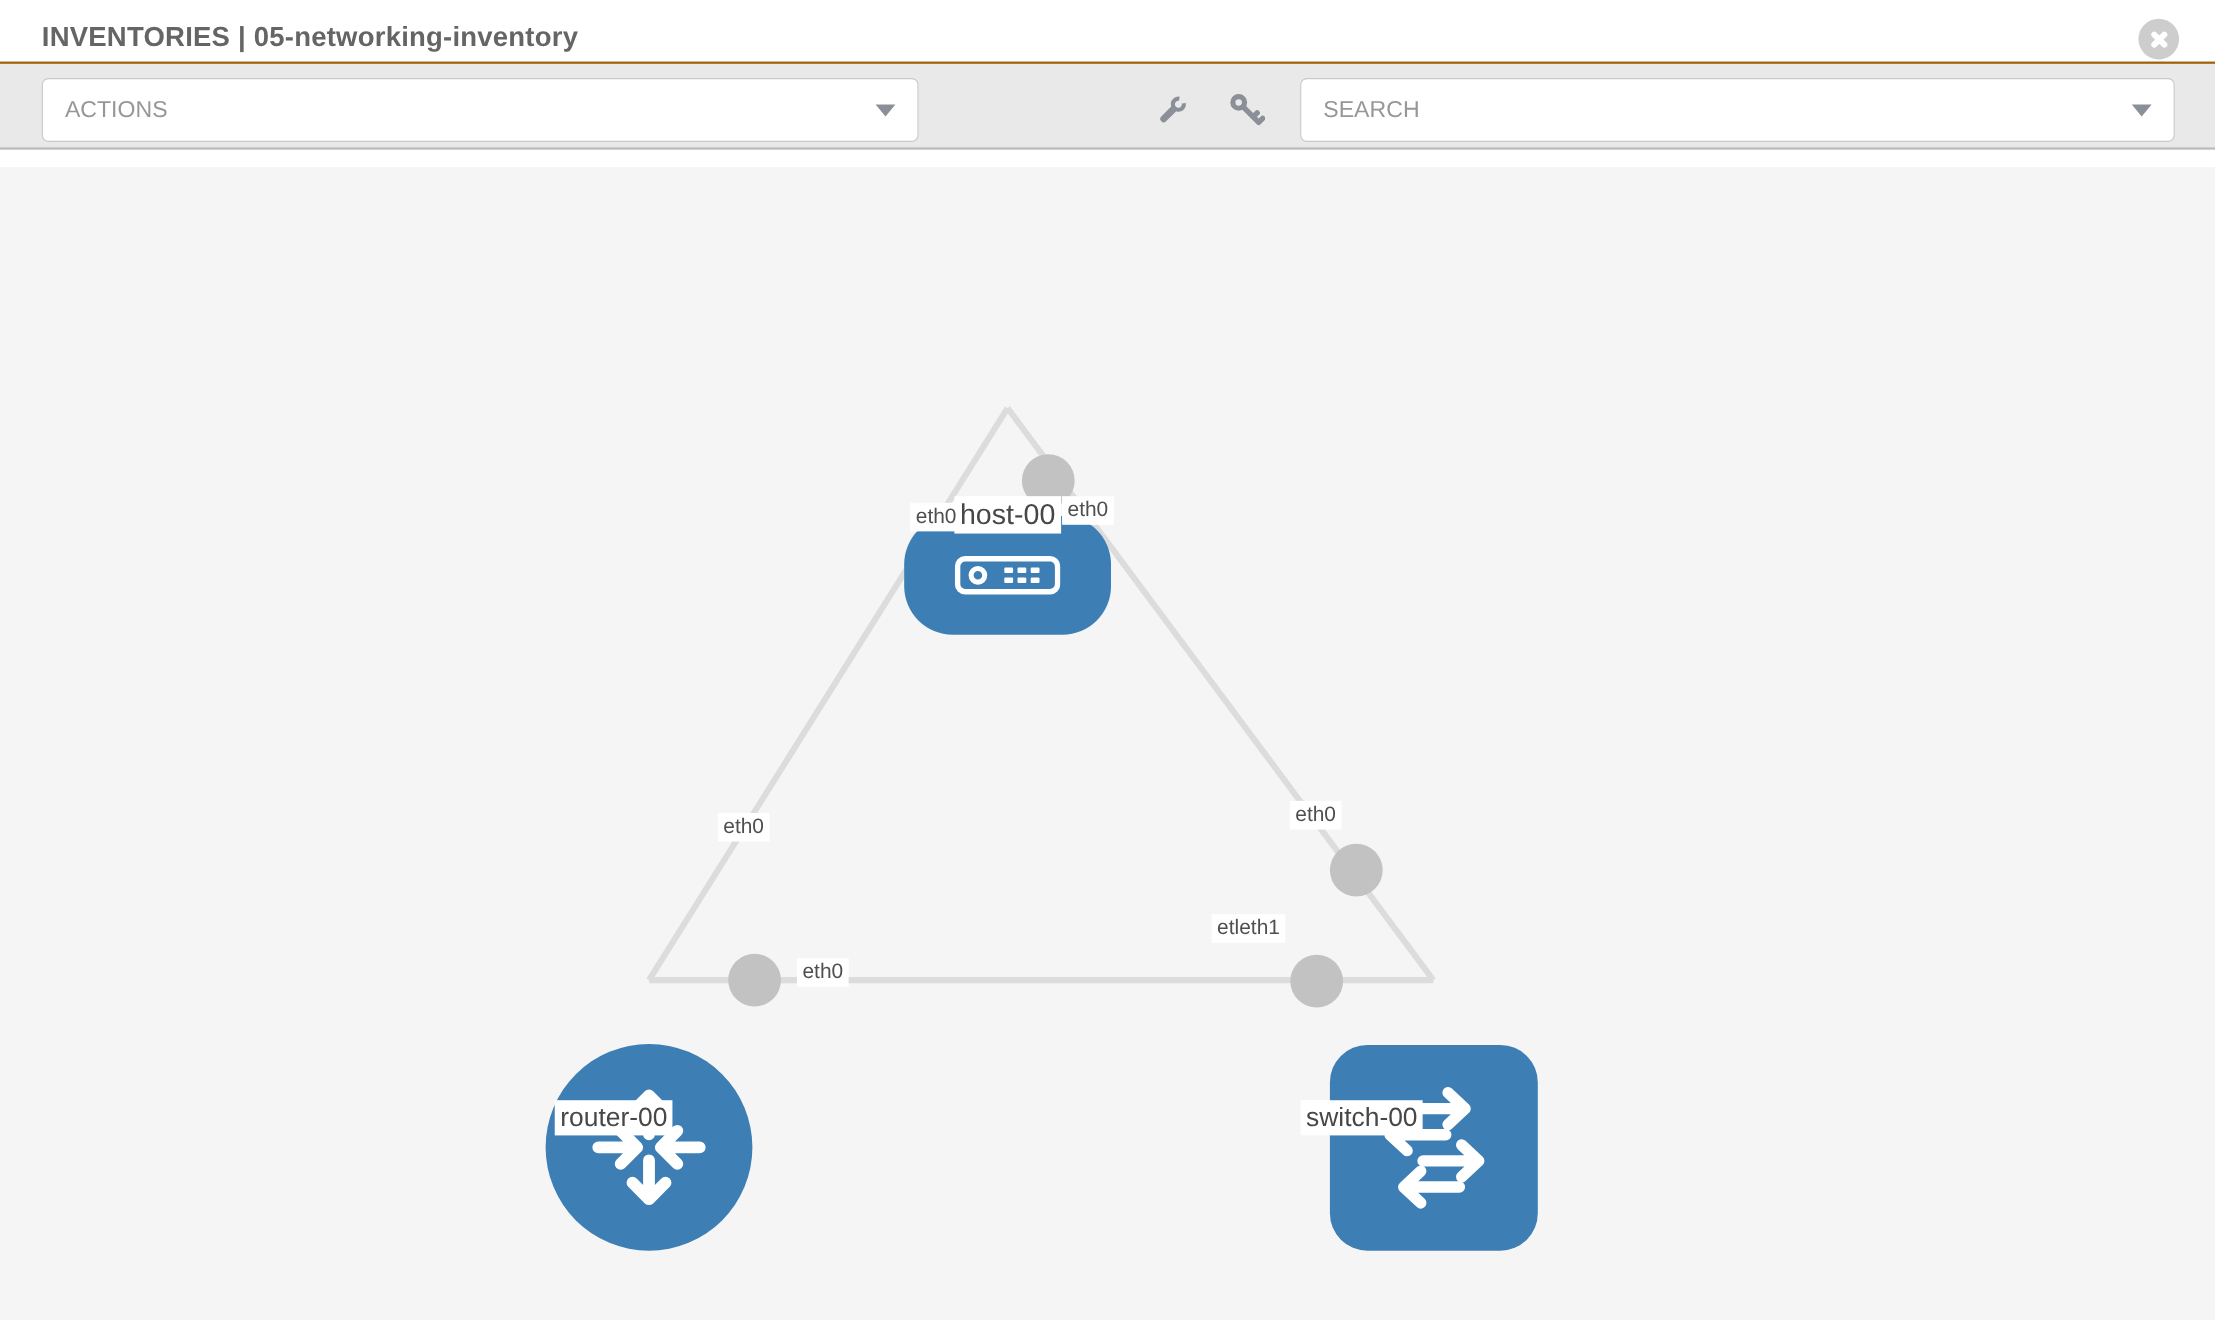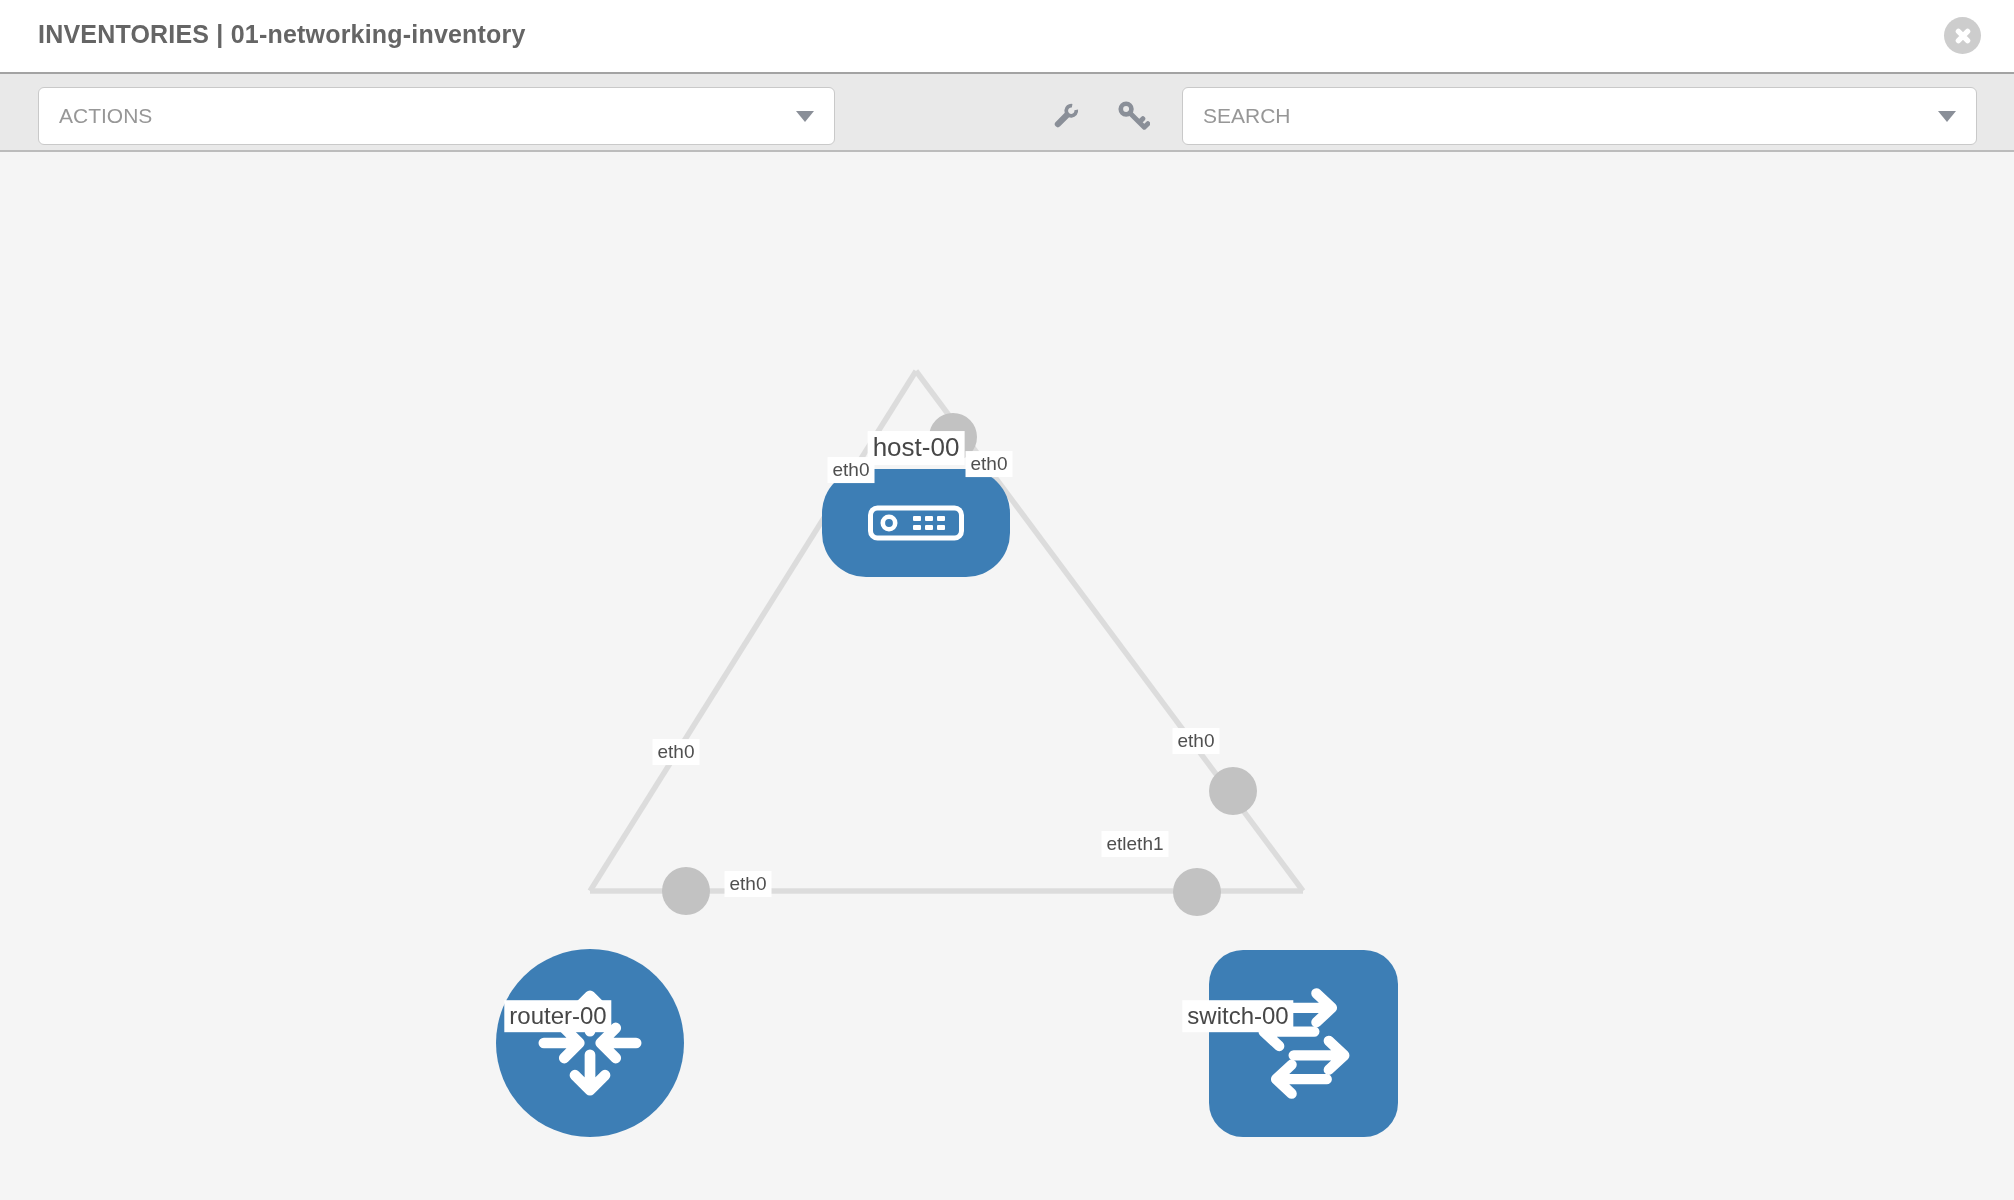--- a/index.html
+++ b/index.html
@@ -14,22 +14,22 @@
     position:absolute;left:38px;top:20px;font-size:25px;font-weight:bold;color:#656565;
     letter-spacing:.2px;
   }
   .close-btn{
     position:absolute;left:1944px;top:17px;width:37px;height:37px;border-radius:50%;
     background:#cdcdcd;border:none;display:flex;align-items:center;justify-content:center;
     cursor:pointer;padding:0;
   }
   
   .toolbar{
-    position:absolute;left:0;top:72px;width:2014px;height:80px;background:#e9e9e9;
-    border-top:2px solid #a3a3a3;border-bottom:2px solid #bcbcbc;box-sizing:border-box;
+    position:absolute;left:0;top:56px;width:2014px;height:80px;background:#e9e9e9;
+    border-top:2px solid #a16207;border-bottom:2px solid #bcbcbc;box-sizing:border-box;
   }
   .fake-select{
     position:absolute;top:13px;height:58px;background:#fff;border:1px solid #c9c9c9;
     border-radius:6px;box-sizing:border-box;display:flex;align-items:center;
     padding:0 20px;font-size:21px;color:#979797;cursor:pointer;
   }
   .fake-select .grow{flex:1;}
   .caret{
     width:0;height:0;border-left:9px solid transparent;border-right:9px solid transparent;
     border-top:11px solid #8a8f98;
@@ -58,21 +58,21 @@
     padding:2px 5px;white-space:nowrap;line-height:1.15;text-align:center;
   }
   .iface-label{font-size:19px;}
   .node-label{font-size:24px;color:#474747;}
   .label-host-name{font-size:26px;}
 </style>
 </head>
 <body>
 
 <div class="header">
-  <div class="page-title">INVENTORIES | 01-networking-inventory</div>
+  <div class="page-title">INVENTORIES | 05-networking-inventory</div>
   <button class="close-btn">
     <span style="display:flex;">
       <svg width="20" height="20" viewBox="-10 -10 20 20">
         <path d="M-4.6-4.6 L4.6 4.6 M-4.6 4.6 L4.6-4.6" stroke="#ffffff" stroke-width="5.4" stroke-linecap="round" fill="none"></path>
       </svg>
     </span>
   </button>
 </div>
 
 <div class="toolbar">
@@ -155,21 +155,21 @@
     <span style="display:flex;">
       <svg width="124" height="124" viewBox="0 0 120 120" fill="none" stroke="#fff" stroke-width="10" stroke-linecap="round" stroke-linejoin="round">
         <path d="M38 25 H86 M72 11 L87 25 L72 39"></path>
         <path d="M70 48 H22 M36 34 L21 48 L36 62"></path>
         <path d="M50 71 H98 M84 57 L99 71 L84 85"></path>
         <path d="M82 94 H34 M48 80 L33 94 L48 108"></path>
       </svg>
     </span>
   </div>
 
-  <div class="node-label label-host-name" style="left:916px;top:296px;">host-00</div>
+  <div class="node-label label-host-name" style="left:916px;top:316px;">host-00</div>
   <div class="node-label" style="left:558px;top:864px;">router-00</div>
   <div class="node-label" style="left:1238px;top:864px;">switch-00</div>
 
   <div class="iface-label" style="left:851px;top:318px;">eth0</div>
   <div class="iface-label" style="left:989px;top:312px;">eth0</div>
   <div class="iface-label" style="left:676px;top:600px;">eth0</div>
   <div class="iface-label" style="left:1196px;top:589px;">eth0</div>
   <div class="iface-label" style="left:748px;top:732px;">eth0</div>
   <div class="iface-label" style="left:1135px;top:692px;">etleth1</div>
 

